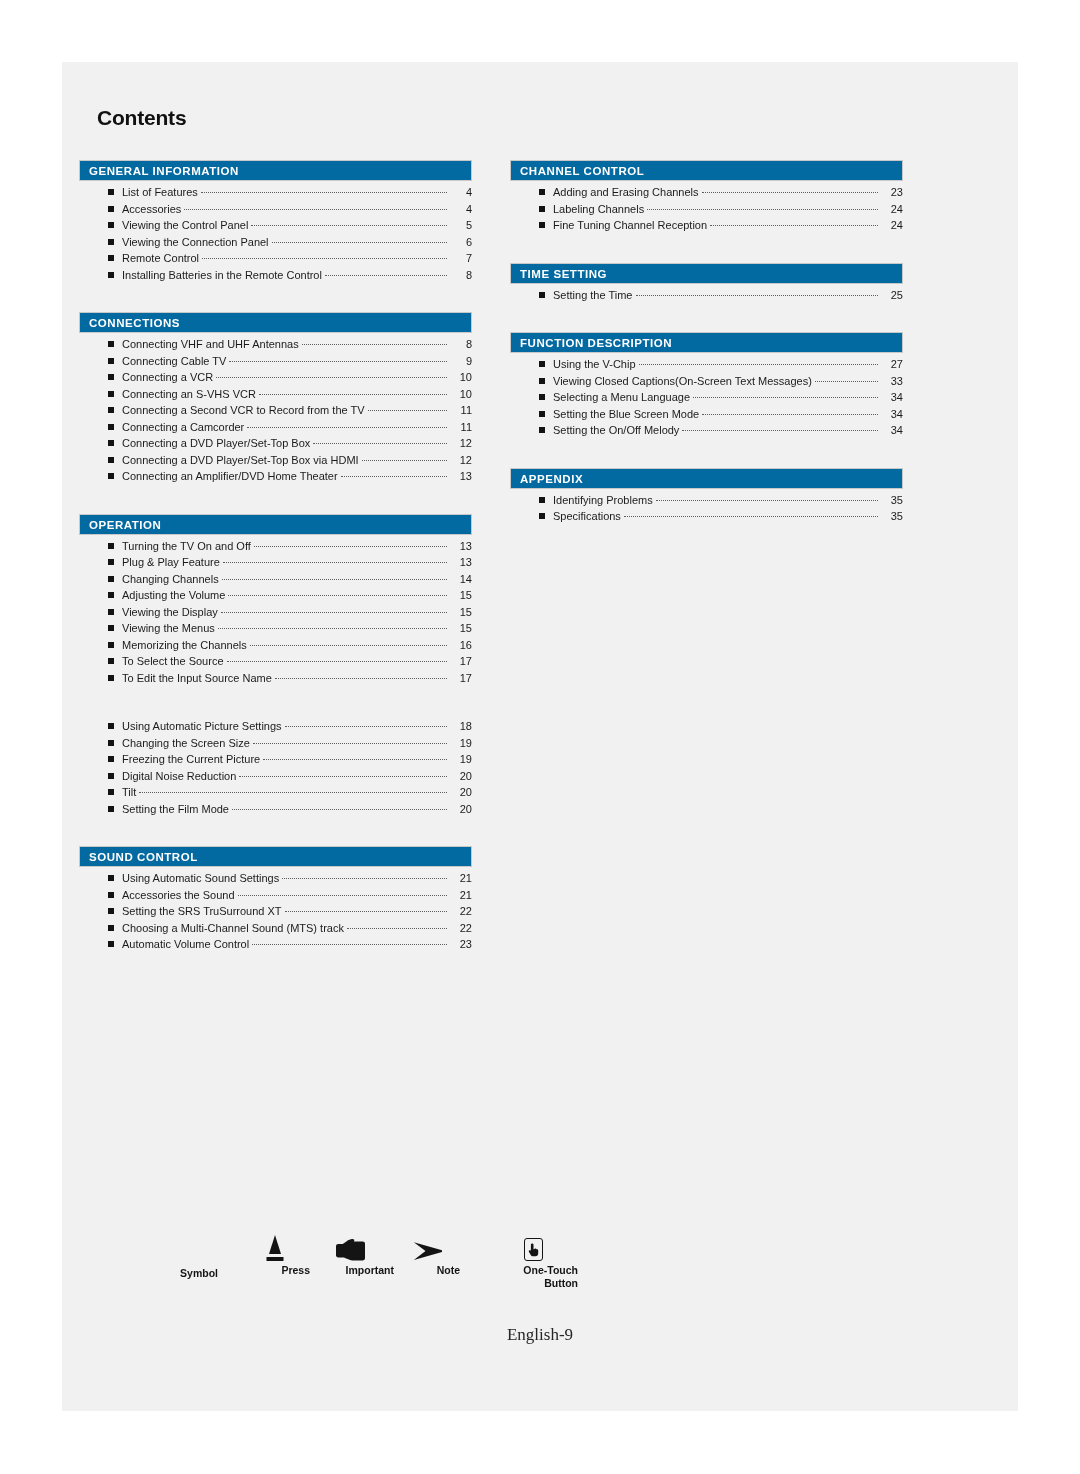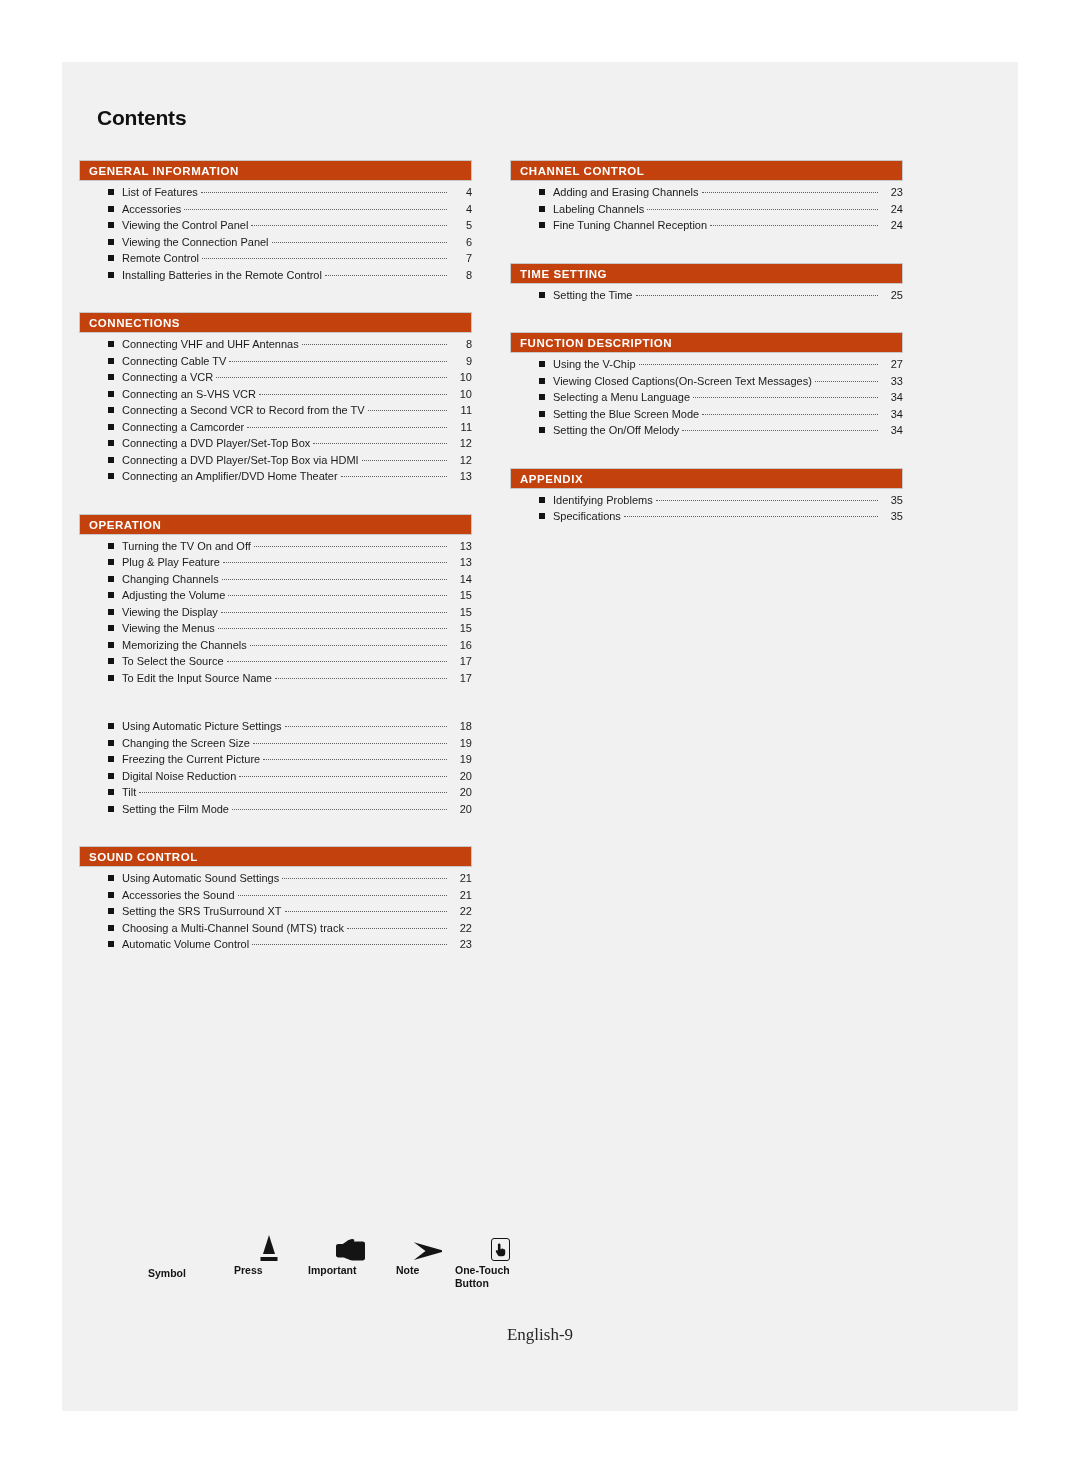--- a/index.html
+++ b/index.html
@@ -44,21 +44,21 @@
     width: 393px;
   }
   #col-left  { left: 79px; }
   #col-right { left: 510px; }
 
   
   .toc-section { margin-bottom: 0; }
   .toc-section.gap-after { margin-bottom: 18px; }
 
   .section-header {
-    background: #c2410c;
+    background: #0369a1;
     border: 1px solid #c8c8c8;
     box-sizing: border-box;
     height: 21px;
     line-height: 20px;
     padding-left: 9px;
     color: #ffffff;
     font-size: 11.5px;
     font-weight: bold;
     letter-spacing: 0.55px;
   }
@@ -108,21 +108,21 @@
   
   #symbol-legend {
     position: absolute;
     left: 148px;
     top: 1231px;
     width: 400px;
     height: 70px;
   }
   .legend-cell {
     position: absolute;
-    text-align: left;
+    text-align: right;
     font-size: 10.5px;
     font-weight: bold;
     color: #141414;
     line-height: 13px;
   }
   .legend-icon {
     height: 30px;
     display: flex;
     align-items: flex-end;
     justify-content: center;
@@ -493,21 +493,21 @@
           <span class="leader"></span>
           <span class="entry-page">35</span>
         </div>
       </div>
     </div>
   </div>
 
 <div id="symbol-legend">
   <div class="legend-cell" style="left:0px; top:36px; width:70px;">Symbol</div>
 
-  <div class="legend-cell" style="left:86px; top:0px; width:70px;">
+  <div class="legend-cell" style="left:92px; top:0px; width:70px;">
     <div class="legend-icon">
       <div class="icon-press">
           <div class="tri"></div>
           <div class="bar"></div>
         </div>
     </div>
     <div>Press</div>
   </div>
 
   <div class="legend-cell" style="left:160px; top:0px; width:86px;">
@@ -521,21 +521,21 @@
 
   <div class="legend-cell" style="left:248px; top:0px; width:64px;">
     <div class="legend-icon">
       <svg width="30" height="20" viewBox="0 0 30 20" aria-hidden="true">
         <path d="M0.8 1.2 L29 9.2 L29 10.9 L0.8 18.9 L12.5 10.05 Z" fill="#141414"></path>
       </svg>
     </div>
     <div>Note</div>
   </div>
 
-  <div class="legend-cell" style="left:307px; top:0px; width:90px;">
+  <div class="legend-cell" style="left:340px; top:0px; width:90px;">
     <div class="legend-icon">
       <div class="icon-onetouch">
         <svg width="11" height="14" viewBox="0 0 11 14" aria-hidden="true">
           <path d="M4.2 0.6c.8 0 1.3.6 1.3 1.3v4.3h.5c.3-.5.9-.9 1.5-.8.5.1.9.4 1.1.8h.3c.7 0 1.3.5 1.3 1.2v3.2c0 1.4-1.1 2.7-2.6 2.7H5.3c-1.3 0-2.1-.7-2.7-1.6L1 8.9c-.4-.6-.2-1.3.4-1.6.5-.3 1.1-.2 1.4.2l.1.2V1.9c0-.7.5-1.3 1.3-1.3z" fill="#141414"></path>
         </svg>
       </div>
     </div>
     <div style="white-space:pre-line;">One-Touch
 Button</div>
   </div>

